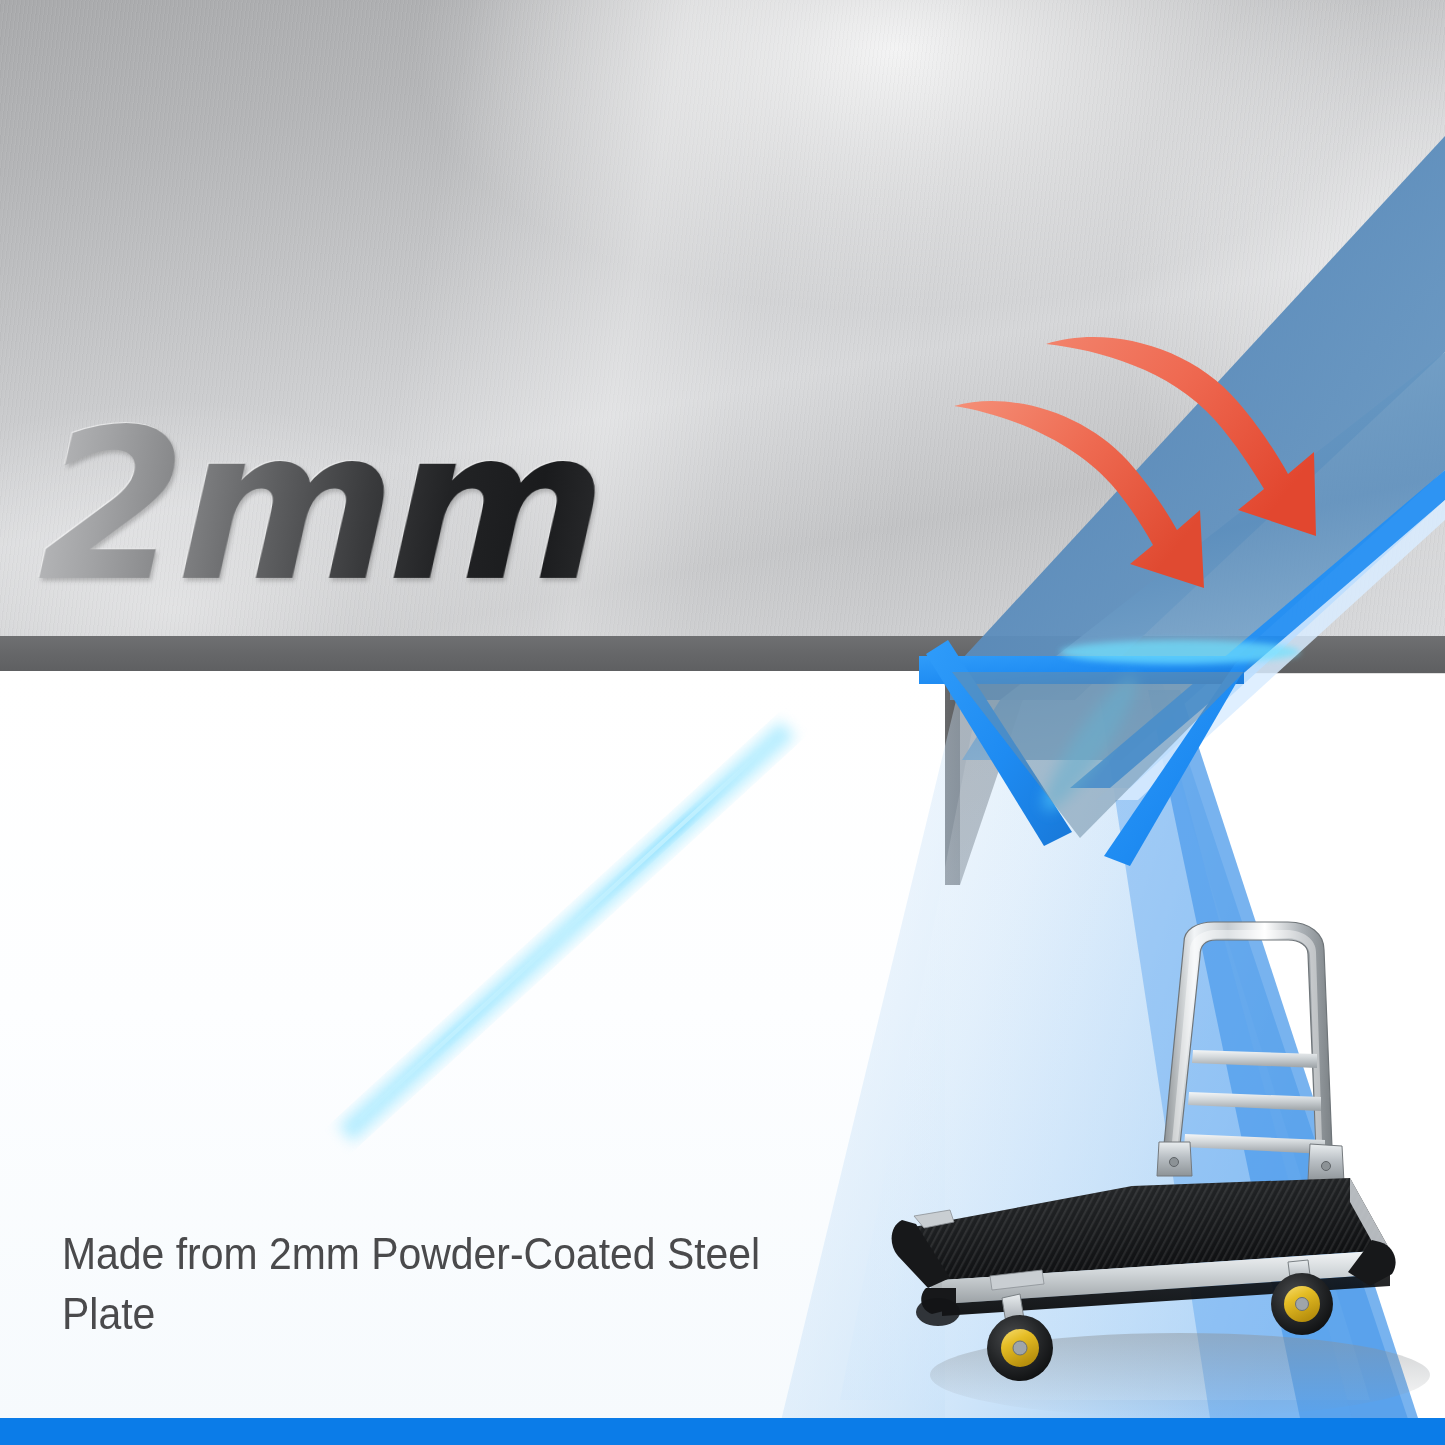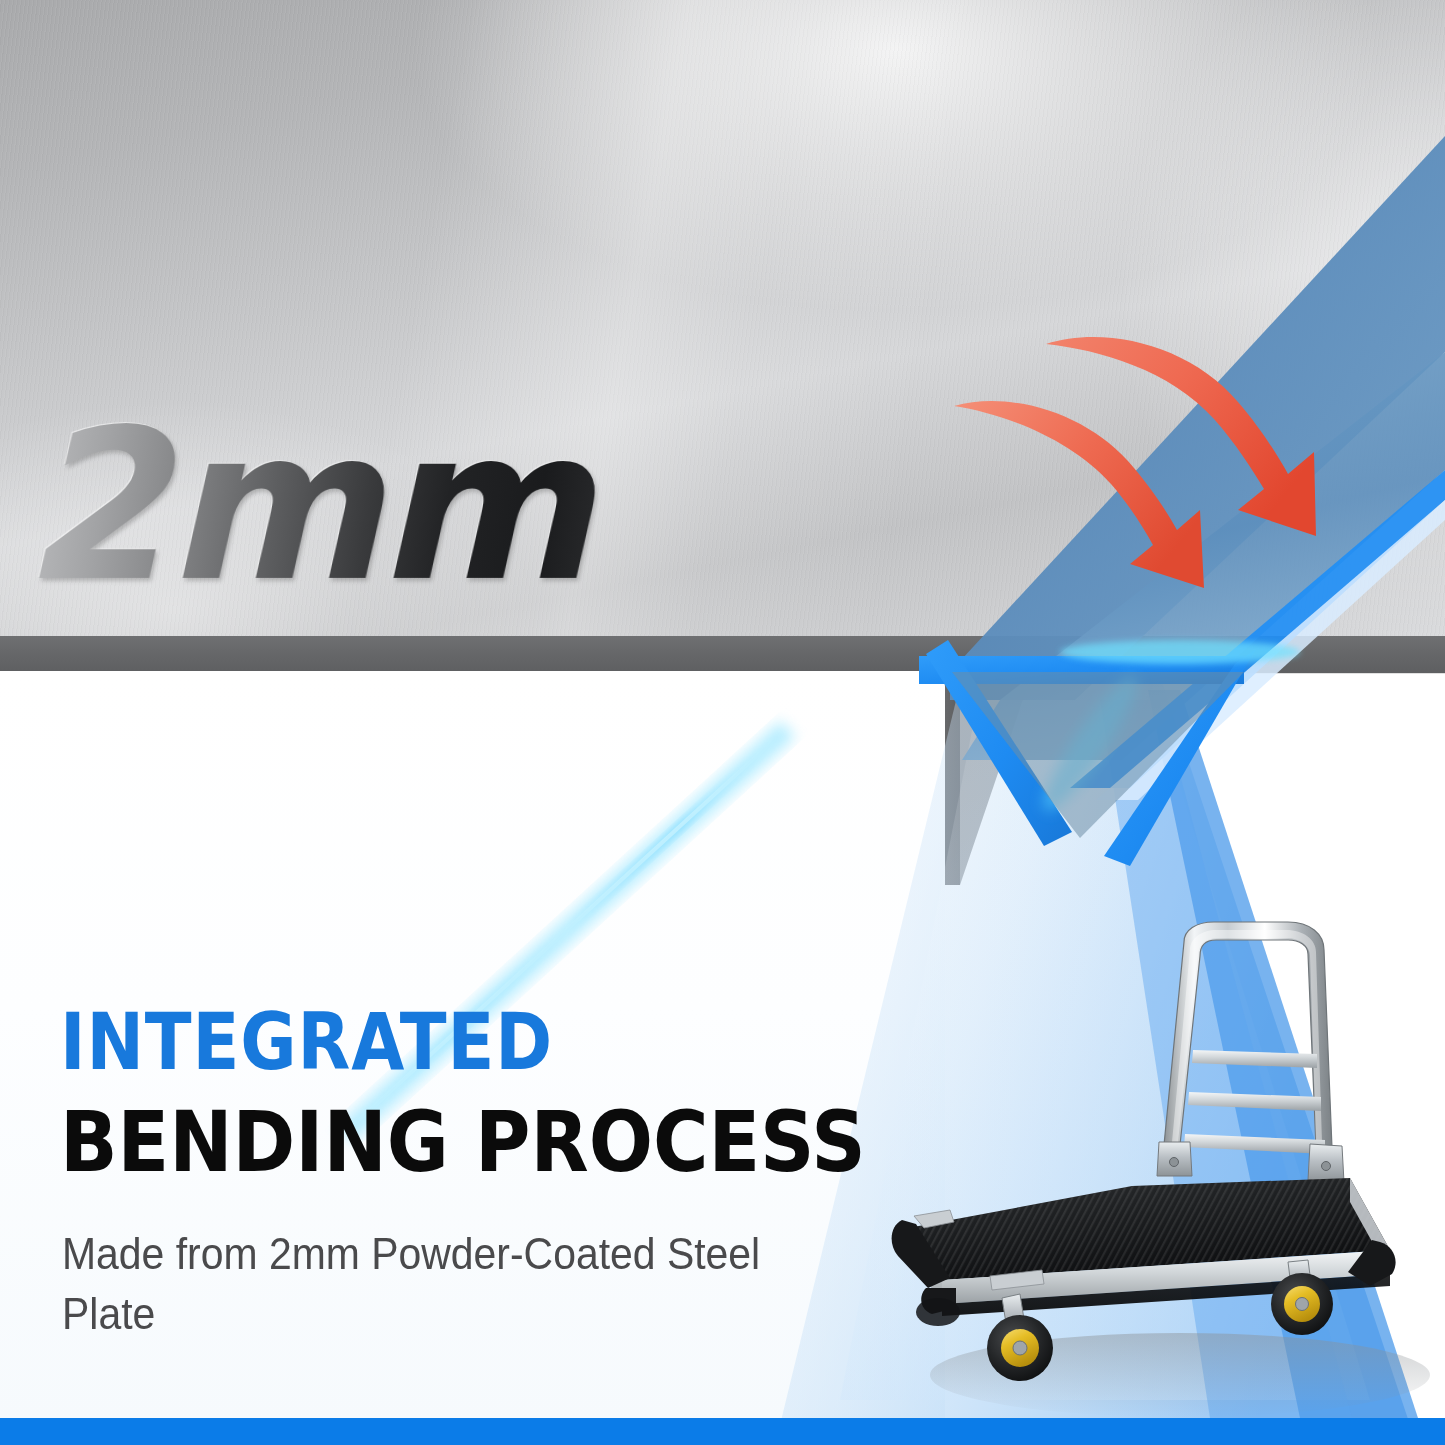--- a/index.html
+++ b/index.html
@@ -278,24 +278,20 @@
                  L 1204,588
                  L 1130,564
                  L 1153,545
                  C 1143,527 1130,506 1111,484
                  C 1072,440 1006,414 954,406 Z" fill="url(#gRed2)"></path>
       </g>
 
     </svg>
   </div>
 
-  <div class="headline-block">
-    <div class="h-line1" style="color:#1879dc;">INTEGRATED</div>
-    <div class="h-line2" style="color:#0b0b0b;">BENDING PROCESS</div>
-  </div>
 
   <div class="subtitle">Made from 2mm Powder-Coated Steel Plate</div>
 
   <div class="cart-svg">
     <svg width="565" height="545" viewBox="0 0 565 545">
       <defs>
         <linearGradient id="gChrome" x1="0" y1="0" x2="1" y2="0">
           <stop offset="0%" stop-color="#8e9396"></stop>
           <stop offset="18%" stop-color="#f2f5f7"></stop>
           <stop offset="38%" stop-color="#c6ccd1"></stop>

